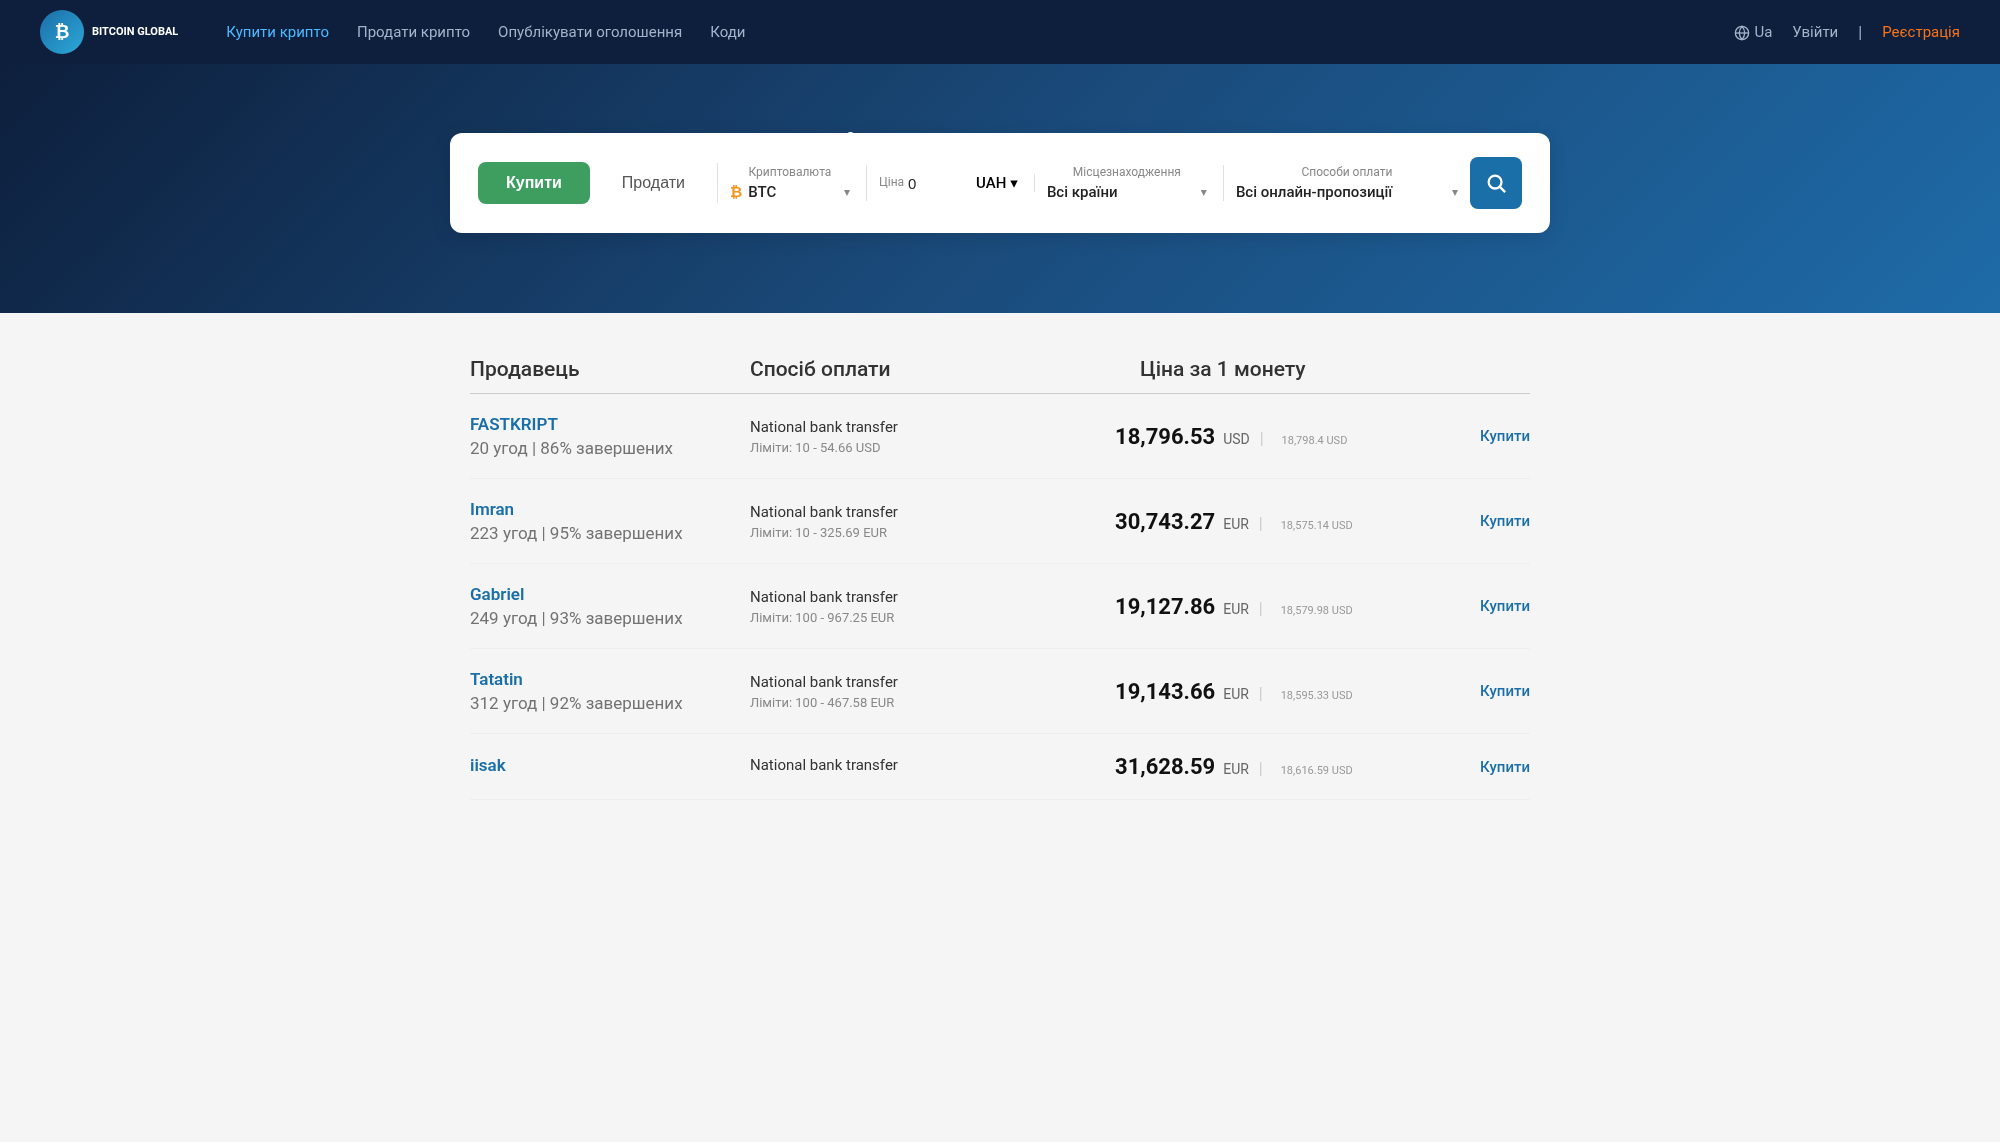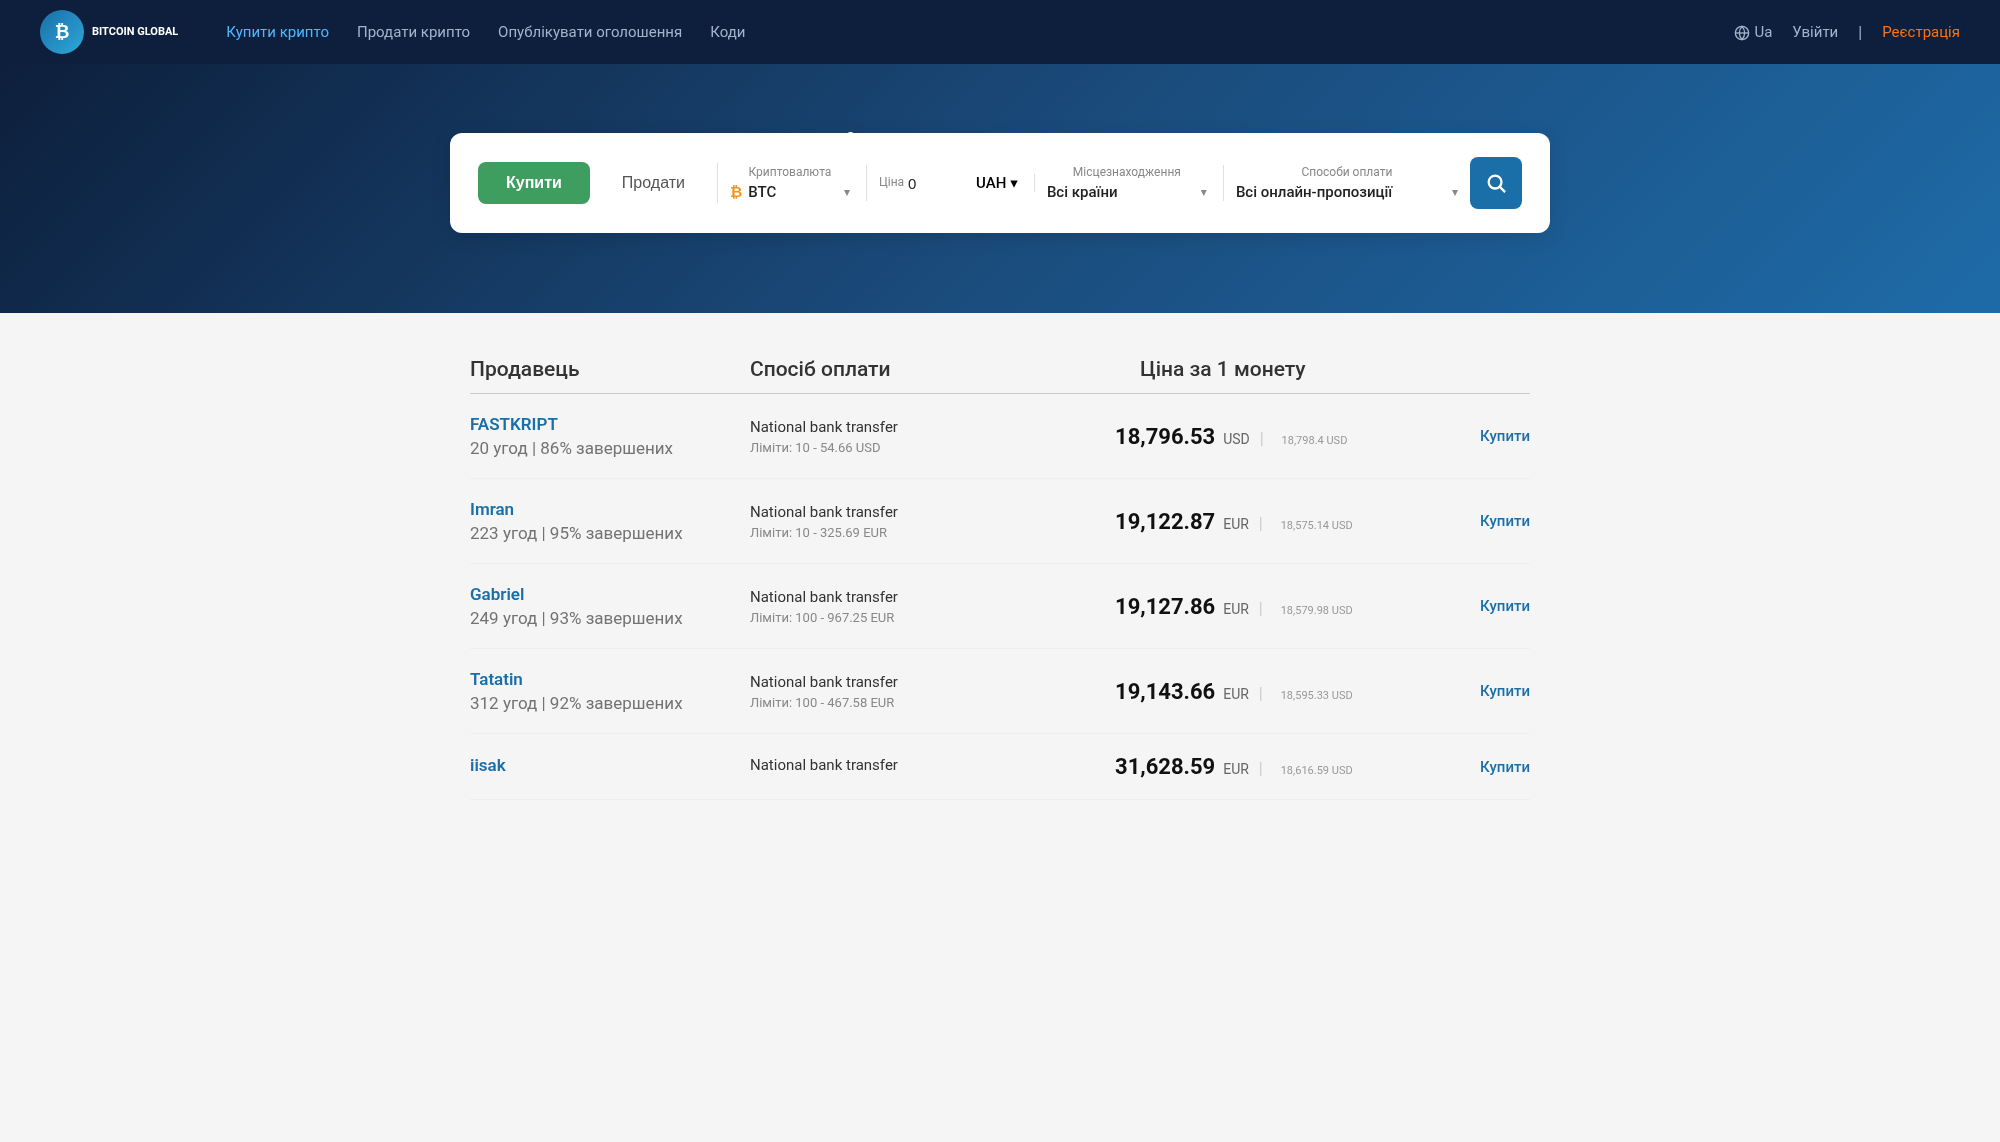--- a/index.html
+++ b/index.html
@@ -365,21 +365,21 @@
       </div>
     </div>
     <div class="payment-col">
       <div class="payment-method">National bank transfer</div>
       <div class="payment-limits">
         <span>Ліміти:</span>
         <span>10 - 325.69 EUR</span>
       </div>
     </div>
     <div class="price-col">
-      <span class="price-main">19,122.87</span>
+      <span class="price-main">30,743.27</span>
       <span class="price-currency">EUR</span>
       <span style="color:#ccc; margin: 0 6px;">|</span>
       <span class="price-usd">18,575.14 USD</span>
     </div>
     <div class="action-col">
       <a class="buy-link">Купити</a>
     </div>
   </div>
 
   <div class="table-row">

